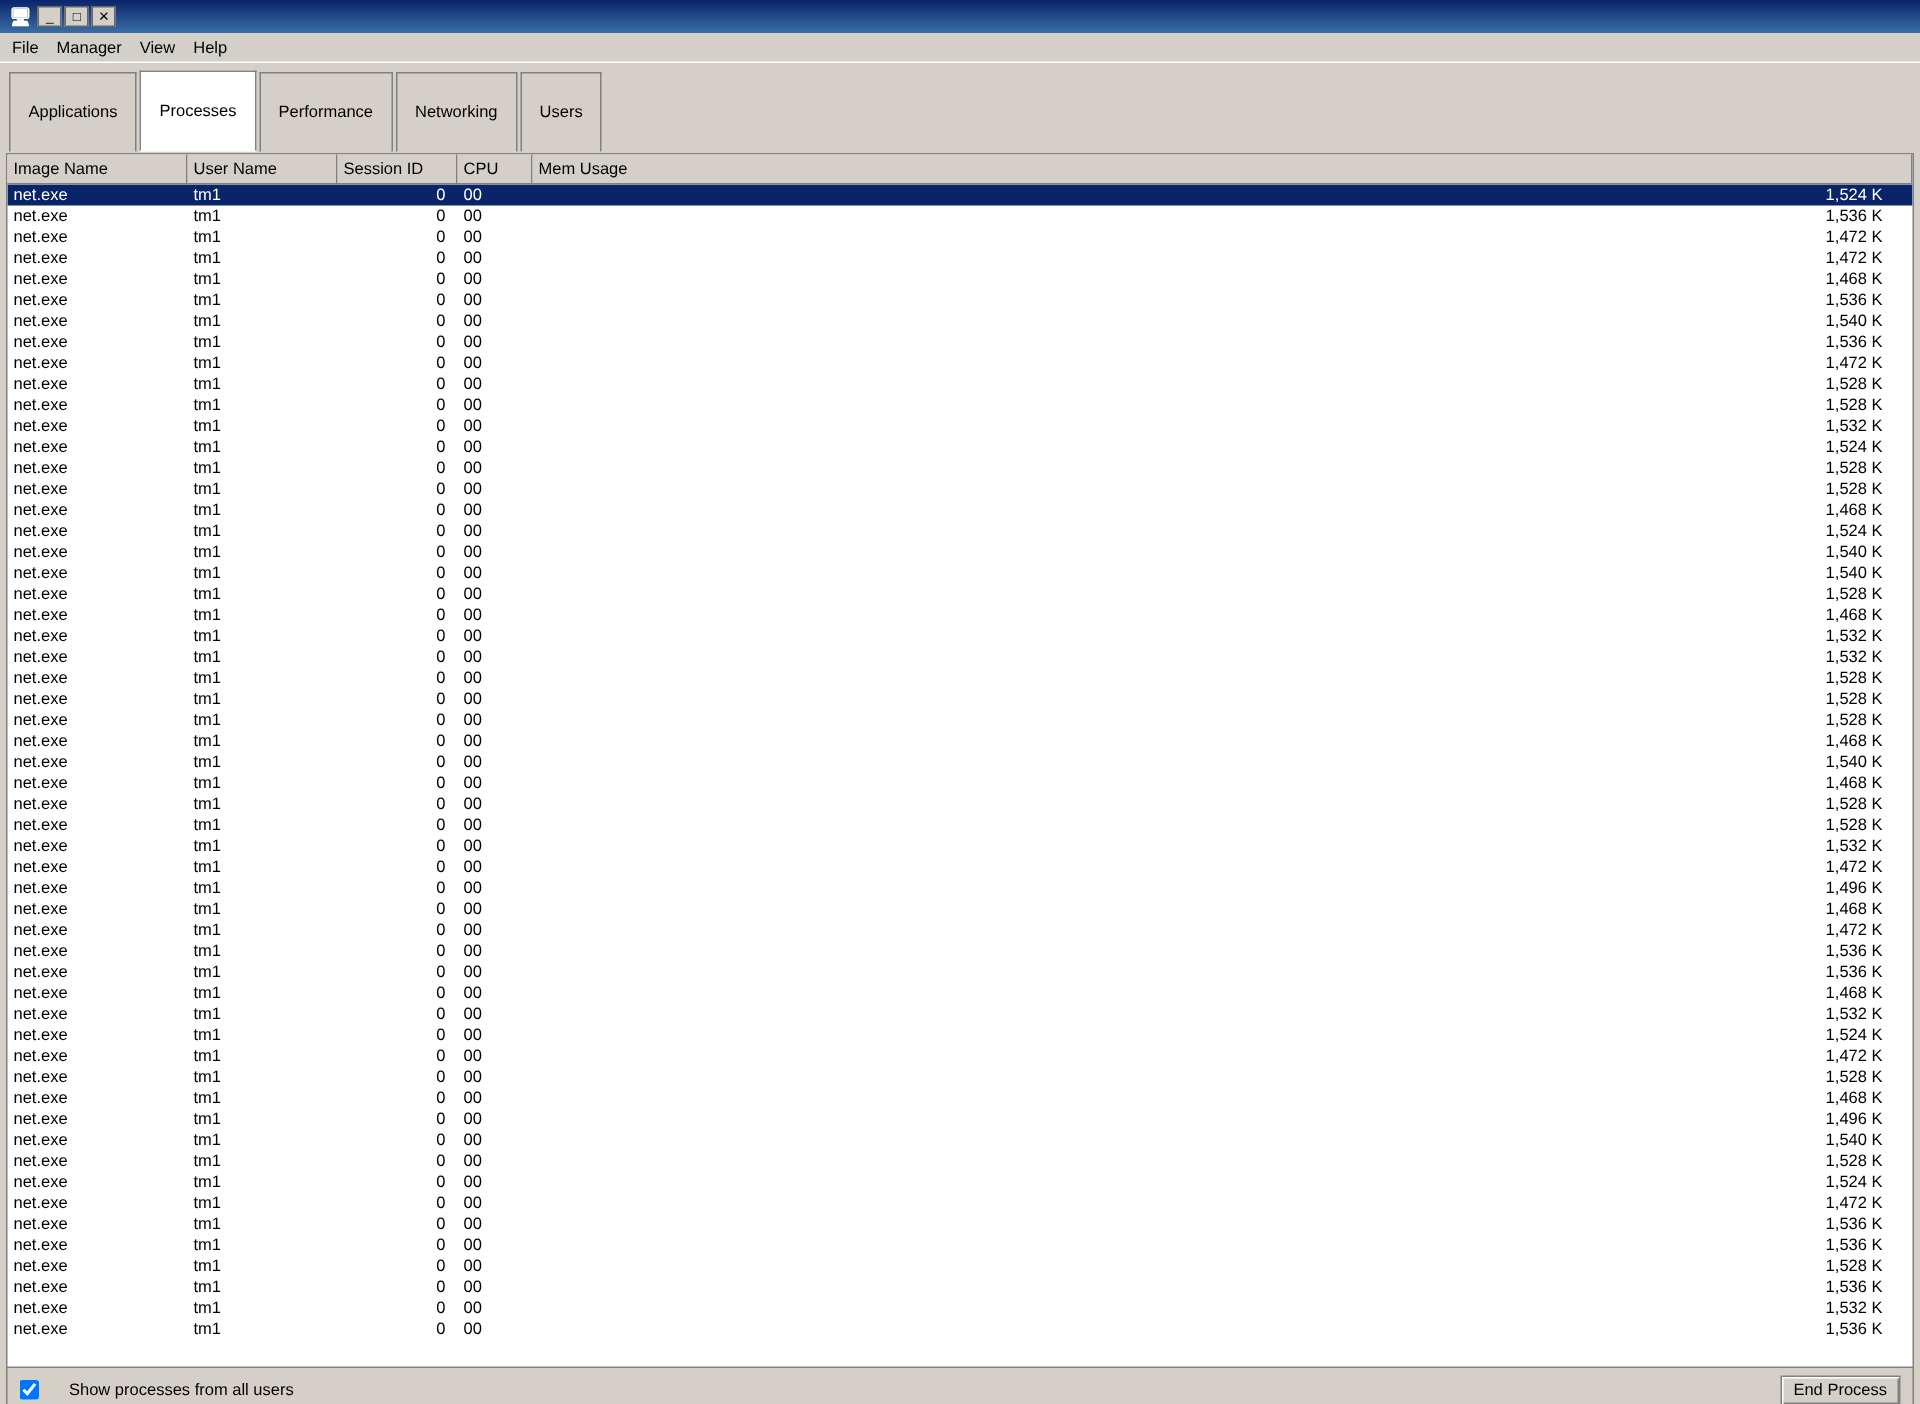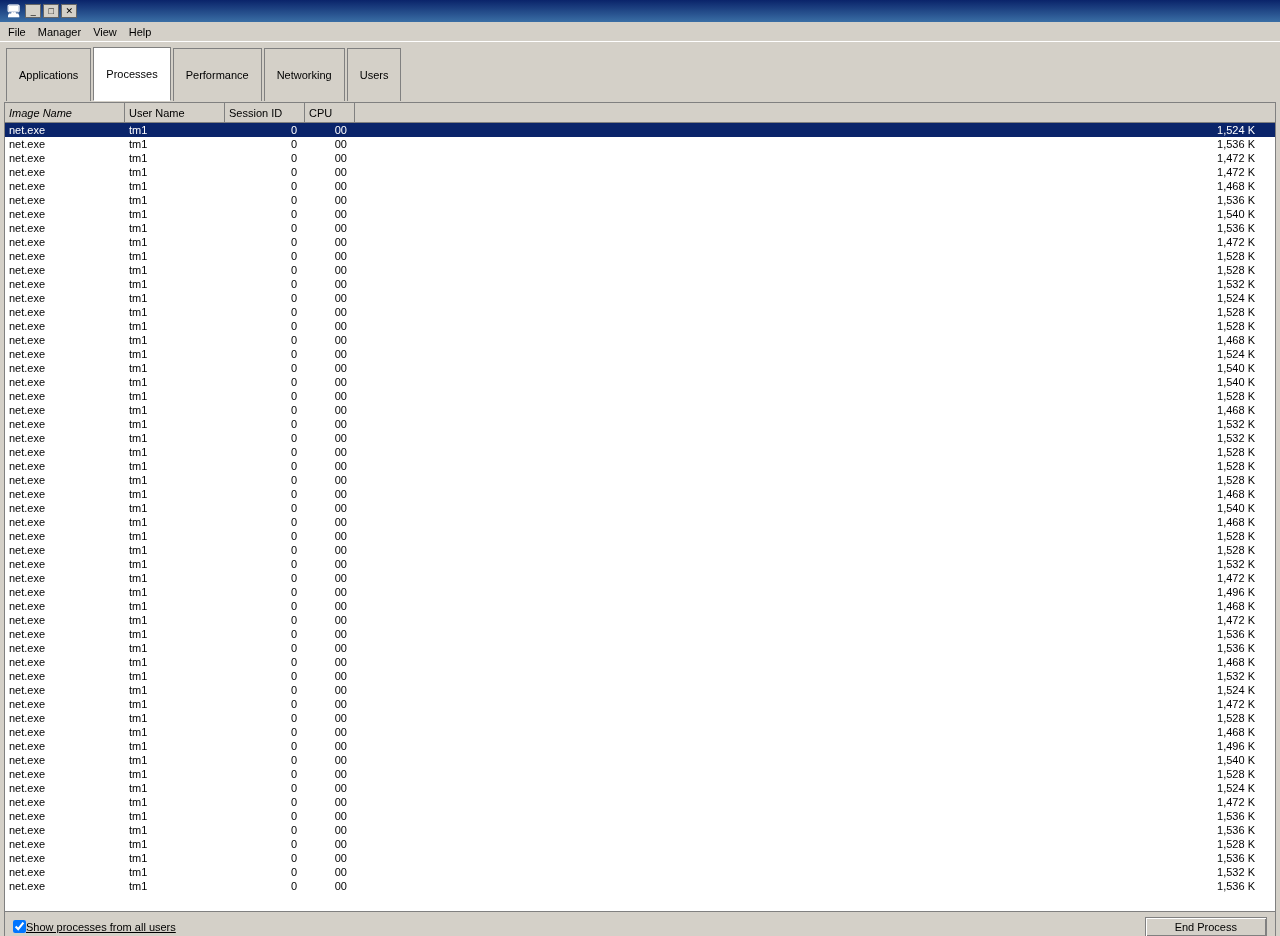--- a/index.html
+++ b/index.html
@@ -108,21 +108,21 @@
       padding: 2px 4px;
       border-right: 1px solid #808080;
       font-size: 11px;
       cursor: pointer;
       display: flex;
       align-items: center;
       background: #d4d0c8;
       white-space: nowrap;
       overflow: hidden;
     }
-    .col-image { width: 120px; font-style: italic; }
+    .col-image { width: 120px; }
     .col-user { width: 100px; }
     .col-session { width: 80px; }
     .col-cpu { width: 50px; }
     .col-mem { flex: 1; text-align: right; }
 
     
     #table-body {
       flex: 1;
       overflow-y: auto;
       overflow-x: hidden;
@@ -138,21 +138,21 @@
     }
     .cell {
       padding: 0 4px;
       font-size: 11px;
       white-space: nowrap;
       overflow: hidden;
     }
     .cell-image { width: 120px; }
     .cell-user { width: 100px; }
     .cell-session { width: 80px; text-align: right; padding-right: 8px; }
-    .cell-cpu { width: 50px; text-align: right; padding-right: 8px; }
+    .cell-cpu { width: 50px; padding-right: 8px; }
     .cell-mem { flex: 1; text-align: right; padding-right: 20px; }
 
     
     #table-body::-webkit-scrollbar {
       width: 16px;
     }
     #table-body::-webkit-scrollbar-track {
       background: #d4d0c8;
     }
     #table-body::-webkit-scrollbar-thumb {
@@ -168,27 +168,26 @@
       align-items: center;
       padding: 0 8px;
       justify-content: space-between;
       margin: 0 4px;
       border: 1px solid #808080;
       border-top: none;
     }
     #show-all-users {
       display: flex;
       align-items: center;
-      gap: 0;
-      text-decoration: underline;
+      gap: 20px;
     }
     #end-process-btn {
       background: #d4d0c8;
       border: 1px solid #808080;
-      padding: 3px 29px;
+      padding: 3px 8px;
       cursor: pointer;
       font-size: 11px;
       box-shadow: inset 1px 1px #fff, inset -1px -1px #808080;
     }
 
     
     #status-bar {
       background: #d4d0c8;
       height: 24px;
       display: flex;
@@ -235,20 +234,21 @@
   <div class="tab">Users</div>
 </div>
 
 <div id="main-content">
 
   <div id="table-header">
     <div class="col-header col-image">Image Name</div>
     <div class="col-header col-user">User Name</div>
     <div class="col-header col-session">Session ID</div>
     <div class="col-header col-cpu">CPU</div>
+    <div class="col-header col-mem">Mem Usage</div>
   </div>
 
   <div id="table-body">
 
   <div class="table-row" style="background: rgb(10, 36, 106); color: white;">
       <div class="cell cell-image">net.exe</div>
       <div class="cell cell-user">tm1</div>
       <div class="cell cell-session">0</div>
       <div class="cell cell-cpu">00</div>
       <div class="cell cell-mem">1,524 K</div>

